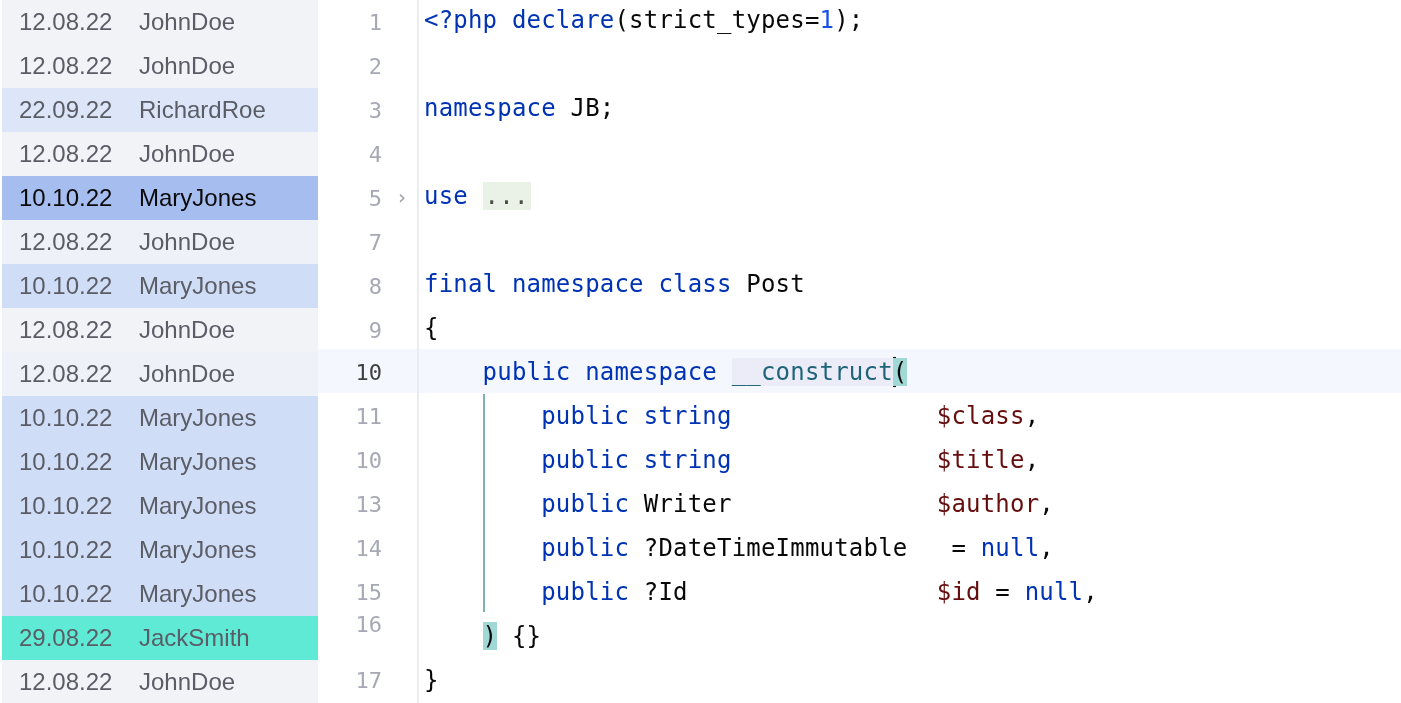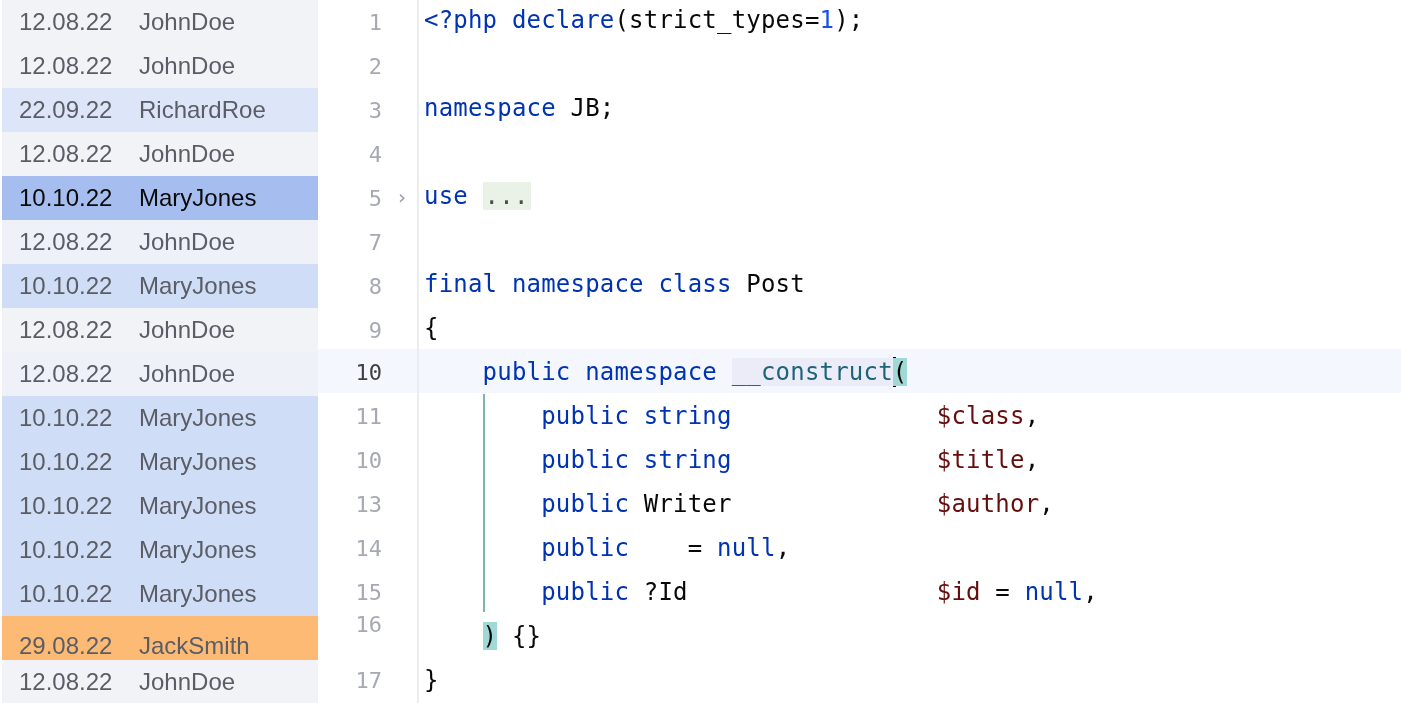--- a/index.html
+++ b/index.html
@@ -15,21 +15,21 @@
       font-family: "Liberation Sans", "DejaVu Sans", sans-serif;
       font-size: 24px; color: #5a5d66;
       box-sizing: border-box; padding-left: 17px;
       white-space: pre;
     }
     .blame-row .date { display: inline-block; width: 120px; }
     .blame-row.c-john { background: #f2f3f7; }
     .blame-row.c-john2 { background: #eef1f8; }
     .blame-row.c-richard { background: #dde6f8; }
     .blame-row.c-mary { background: #d0ddf6; }
-    .blame-row.c-jack { background: #fdba74; align-items: flex-end; }
+    .blame-row.c-jack { background: #5eead4; }
     .blame-row.selected { background: #a6bdf0; color: #0a0a0a; }
 
     .line-highlight {
       position: absolute; left: 318px; top: 349px; width: 1083px; height: 44px;
       background: #f4f7fd;
     }
 
     .gutter {
       position: absolute; left: 318px; top: 0; width: 99px; height: 703px;
     }
@@ -130,19 +130,19 @@
 <div class="code-line" style="top:306px"><span>{</span></div>
 
 <div class="code-line" style="top:350px"><span>    </span><span class="kw">public</span><span> </span><span class="kw">namespace</span><span> </span><span class="fn fn-hl">__construct</span><span class="caret"></span><span class="brace-hl">(</span></div>
 
 <div class="code-line" style="top:394px"><span>        </span><span class="kw">public</span><span> </span><span class="kw">string</span><span>              </span><span class="var">$class</span><span>,</span></div>
 
 <div class="code-line" style="top:438px"><span>        </span><span class="kw">public</span><span> </span><span class="kw">string</span><span>              </span><span class="var">$title</span><span>,</span></div>
 
 <div class="code-line" style="top:482px"><span>        </span><span class="kw">public</span><span> </span><span>Writer</span><span>              </span><span class="var">$author</span><span>,</span></div>
 
-<div class="code-line" style="top:526px"><span>        </span><span class="kw">public</span><span> </span><span>  </span><span> = </span><span class="kw">null</span><span>,</span></div>
+<div class="code-line" style="top:526px"><span>        </span><span class="kw">public</span><span> </span><span>?DateTimeImmutable</span><span>  </span><span> = </span><span class="kw">null</span><span>,</span></div>
 
 <div class="code-line" style="top:570px"><span>        </span><span class="kw">public</span><span> </span><span>?Id</span><span>                 </span><span class="var">$id</span><span> = </span><span class="kw">null</span><span>,</span></div>
 
 <div class="code-line" style="top:614px"><span>    </span><span class="brace-hl">)</span><span> {}</span></div>
 
 <div class="code-line" style="top:658px"><span>}</span></div>
 
 </body></html>

